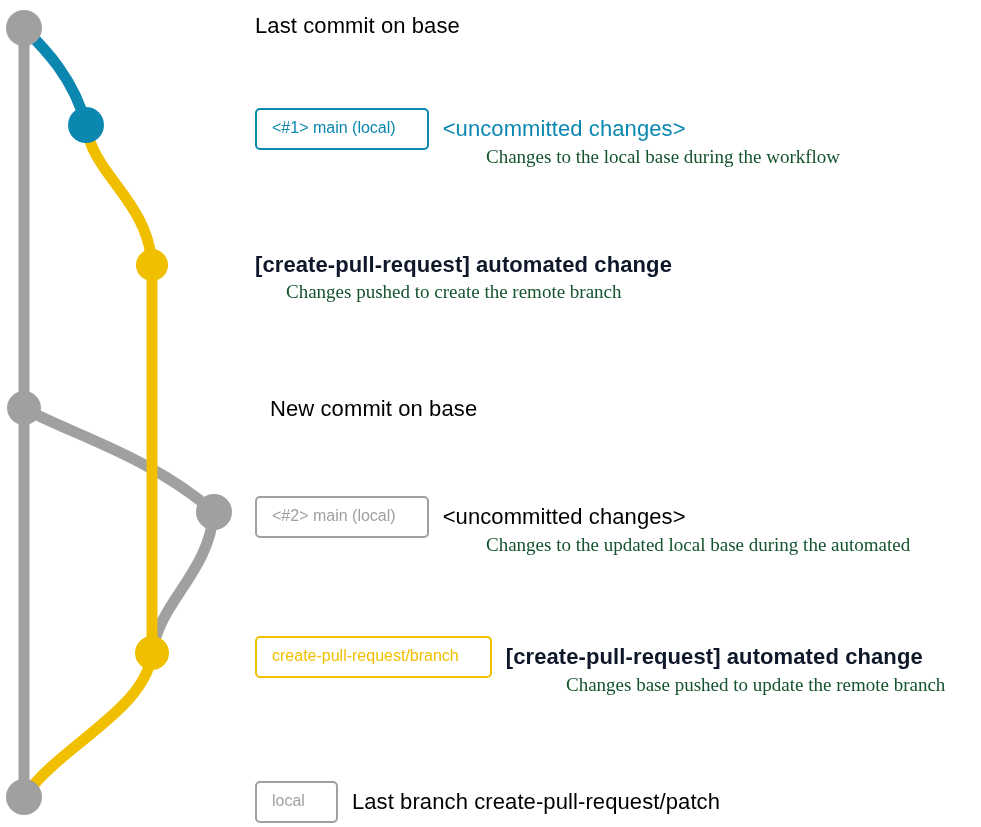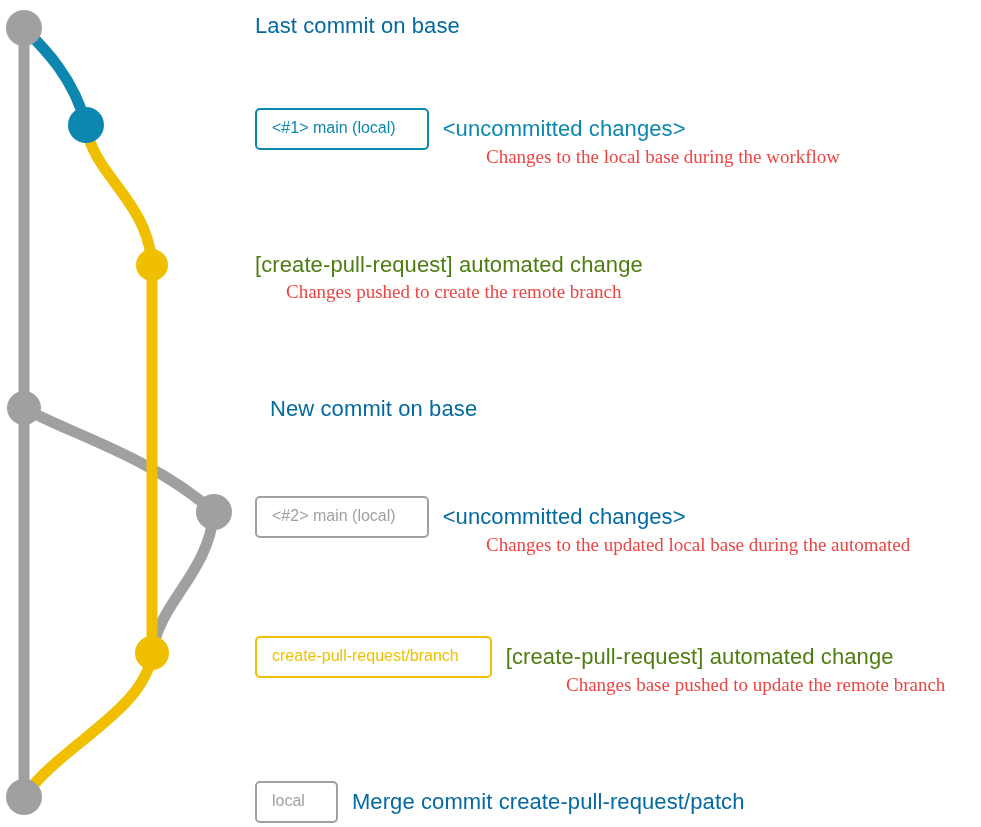--- a/index.html
+++ b/index.html
@@ -32,23 +32,23 @@
     white-space: nowrap;
   }
 
   
   .subject {
     font-family: "Liberation Sans", sans-serif;
     font-size: 22px;
     line-height: 26px;
     letter-spacing: 0.1px;
   }
-  .subject.grey   { color: #0369a1; }
+  .subject.grey   { color: #000000; }
   .subject.blue   { color: #0c87b0; }
-  .subject.yellow { color: #4d7c0f; }
+  .subject.yellow { color: #0f172a; font-weight: bold; }
 
   
   .badge {
     display: inline-block;
     font-family: "Liberation Sans", sans-serif;
     font-size: 16px;
     line-height: 26px;
     padding: 5px 31px 7px 15px;
     border-radius: 5px;
     border: 2px solid currentColor;
@@ -58,21 +58,21 @@
   .badge.blue   { color: #0c87b0; border-color: #0c87b0; }
   .badge.grey   { color: #a0a0a0; border-color: #a0a0a0; }
   .badge.yellow { color: #f0c000; border-color: #f0c000; }
 
   
   .desc {
     position: absolute;
     font-family: "Liberation Serif", serif;
     font-size: 19px;
     line-height: 22px;
-    color: #ef4444;
+    color: #14532d;
     white-space: nowrap;
   }
 </style>
 </head>
 <body>
 
 <svg id="graph-svg" viewBox="0 0 981 827" aria-hidden="true">
 
   <path d="M 24 28 L 24 797" fill="none" stroke="#a0a0a0" stroke-width="11" stroke-linecap="round"></path>
 
@@ -123,14 +123,14 @@
 <div class="desc" style="left:486px; top:534px;">Changes to the updated local base during the automated</div>
 
 <div class="row" style="left:255px; top:636px;">
   <span class="badge yellow">create-pull-request/branch</span>
   <span class="subject yellow">[create-pull-request] automated change</span>
 </div>
 <div class="desc" style="left:566px; top:674px;">Changes base pushed to update the remote branch</div>
 
 <div class="row" style="left:255px; top:781px;">
   <span class="badge grey">local</span>
-  <span class="subject grey">Merge commit create-pull-request/patch</span>
+  <span class="subject grey">Last branch create-pull-request/patch</span>
 </div>
 
 </body></html>

